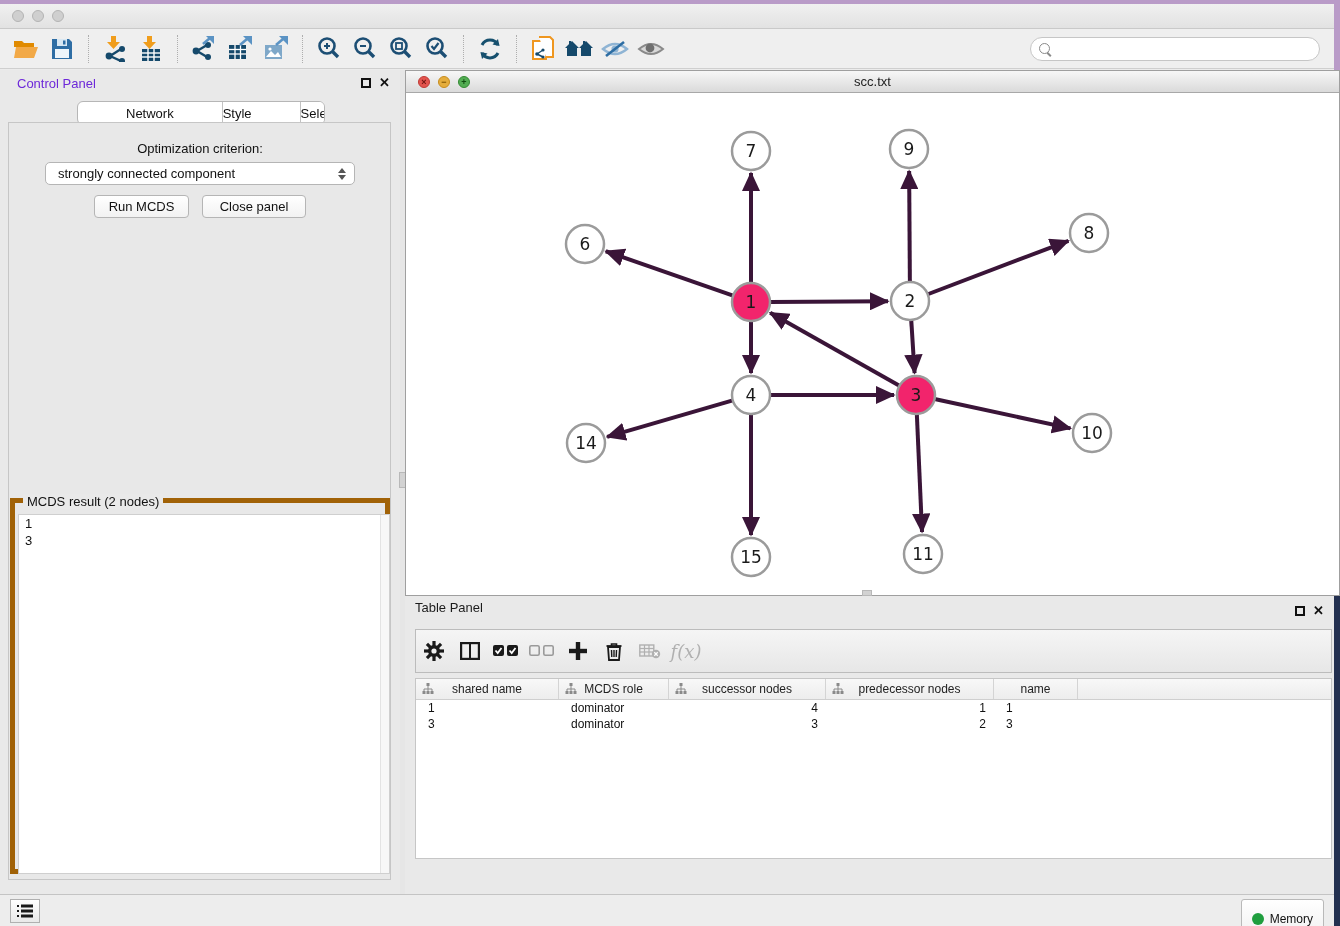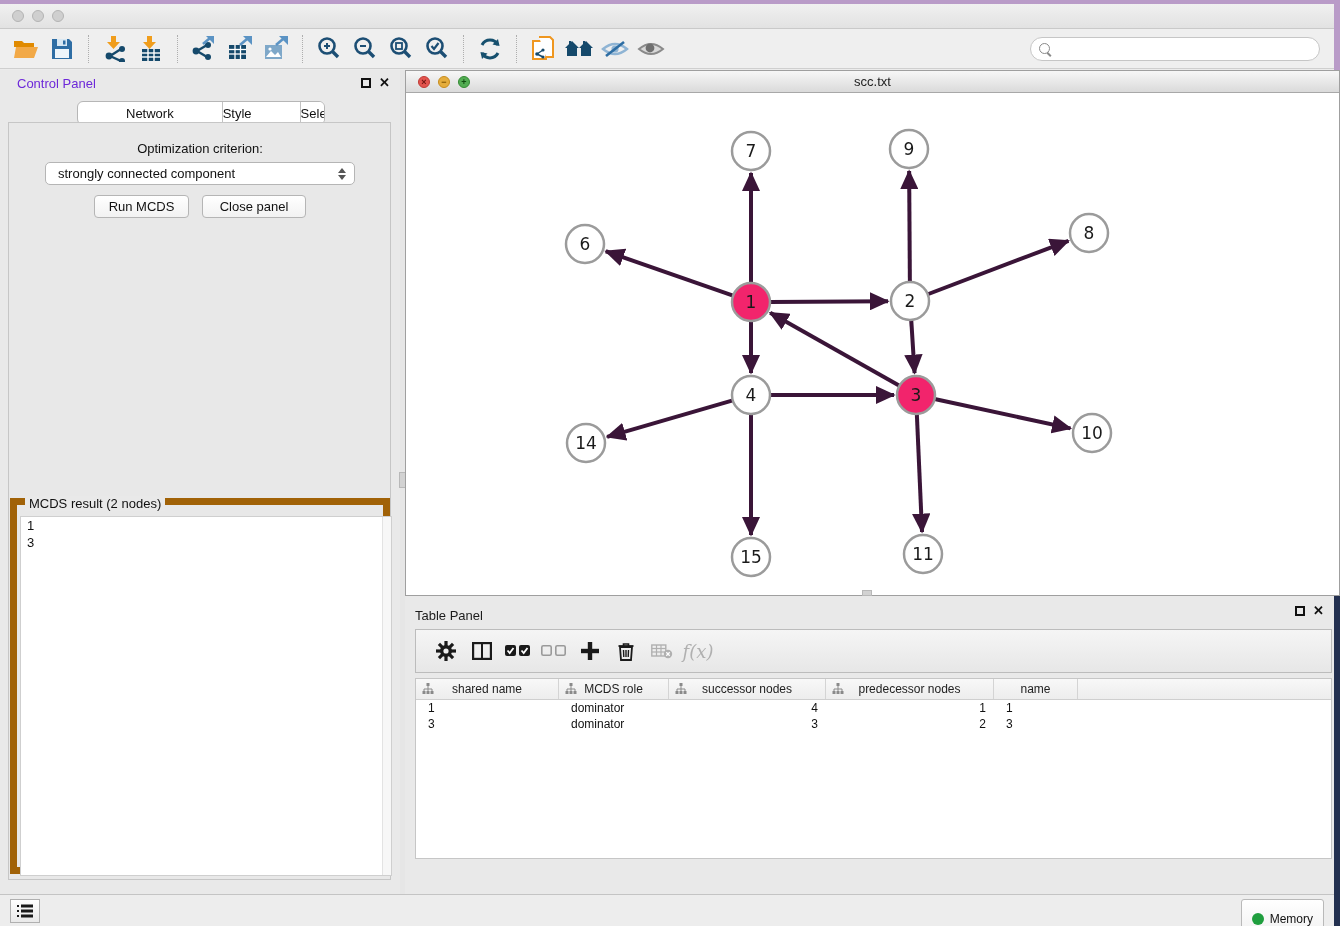--- a/index.html
+++ b/index.html
@@ -39,21 +39,21 @@
   .cp-tabs .s:nth-child(1){width:73px}.cp-tabs .s:nth-child(2){width:55px}.cp-tabs .s:nth-child(3){width:59px}.cp-tabs .s:nth-child(4){width:59px}
   .cp-box{position:absolute;left:8px;top:52px;width:383px;height:758px;border:1px solid #c6c6c6;background:#e8e8e8;box-sizing:border-box;}
   .opt-label{position:absolute;left:0;width:100%;top:71px;text-align:center;font-size:13px;color:#111;}
   .criterion{position:absolute;left:45px;top:92px;width:310px;height:23px;background:#fff;border:1px solid #b5b5b5;border-radius:5px;box-sizing:border-box;display:flex;align-items:center;padding-left:12px;font-size:13px;color:#111;}
   .stepper{position:absolute;right:6px;top:3px;width:13px;height:15px;display:flex;flex-direction:column;align-items:center;justify-content:center;gap:2px;}
   .stepper .up{width:0;height:0;border-left:4px solid transparent;border-right:4px solid transparent;border-bottom:5px solid #555;}
   .stepper .dn{width:0;height:0;border-left:4px solid transparent;border-right:4px solid transparent;border-top:5px solid #555;}
   .btn{position:absolute;height:23px;background:linear-gradient(#ffffff,#f2f2f2);border:1px solid #b5b5b5;border-radius:4px;box-sizing:border-box;font-size:13px;color:#111;display:flex;align-items:center;justify-content:center;}
   .btn-run{left:94px;top:125px;width:95px;}
   .btn-close{left:202px;top:125px;width:104px;}
-  .fieldset{position:absolute;left:10px;top:428px;width:380px;height:376px;border:7px solid #a16207;box-sizing:border-box;}
+  .fieldset{position:absolute;left:10px;top:428px;width:380px;height:376px;border:5px solid #a16207;box-sizing:border-box;}
   .legend{position:absolute;left:8px;top:-9px;background:#e9e9e9;padding:0 4px;font-size:13px;color:#111;}
   .result-area{position:absolute;left:3px;top:11px;width:372px;height:360px;background:#fff;border:1px solid #cfcfcf;box-sizing:border-box;}
   .result-area .line{font-size:13px;color:#111;padding-left:6px;line-height:17px;}
   .result-scroll{position:absolute;right:0;top:0;width:9px;height:100%;background:#f7f7f7;border-left:1px solid #e3e3e3;box-sizing:border-box;}
 
   
   .vsplit{position:absolute;left:400px;top:66px;width:5px;height:824px;background:#e6e6e6;}
   .vsplit-handle{position:absolute;left:399px;top:468px;width:7px;height:16px;background:#d2d2d2;border:1px solid #b8b8b8;box-sizing:border-box;}
   .hsplit-handle{position:absolute;left:862px;top:586px;width:10px;height:6px;background:#d2d2d2;border:1px solid #b8b8b8;box-sizing:border-box;}
 
@@ -63,22 +63,22 @@
   .flight{position:absolute;top:5px;width:12px;height:12px;border-radius:50%;font-size:9px;font-weight:bold;display:flex;align-items:center;justify-content:center;line-height:10px;box-sizing:border-box;}
   .fl-red{left:12px;background:#e3544e;border:1px solid #bf3b35;color:#6e1411;}
   .fl-yel{left:32px;background:#e5ad3c;border:1px solid #c78c1e;color:#7a5200;}
   .fl-grn{left:52px;background:#53ad53;border:1px solid #338a33;color:#104d10;}
   .ftitle-text{position:absolute;left:0;right:0;top:3px;text-align:center;font-size:13px;color:#222;}
   .canvas{position:absolute;left:0;top:22px;width:933px;height:502px;background:#fff;}
   .canvas svg{position:absolute;left:0;top:0;}
 
   
   .tpanel{position:absolute;left:405px;top:592px;width:929px;height:298px;background:#e9e9e9;}
-  .tp-head{position:absolute;left:10px;top:12px;font-size:13px;color:#1c1c1c;}
-  .tp-toolbar{position:absolute;left:10px;top:33px;width:917px;height:44px;border:1px solid #bcbcbc;background:linear-gradient(#f5f5f5,#e7e7e7);box-sizing:border-box;display:flex;align-items:center;padding-left:12px;}
+  .tp-head{position:absolute;left:10px;top:4px;font-size:13px;color:#1c1c1c;}
+  .tp-toolbar{position:absolute;left:10px;top:33px;width:917px;height:44px;border:1px solid #bcbcbc;background:linear-gradient(#f5f5f5,#e7e7e7);box-sizing:border-box;display:flex;align-items:center;}
   .tp-btn{width:36px;height:34px;display:flex;align-items:center;justify-content:center;flex:0 0 auto;}
   .fx{font-family:"DejaVu Serif",serif;font-style:italic;font-size:18px;color:#b0b0b0;}
   .datatable{position:absolute;left:10px;top:82px;width:917px;height:181px;background:#fff;border:1px solid #c6c6c6;box-sizing:border-box;overflow:hidden;}
   .thead{display:flex;height:20px;background:linear-gradient(#f8f8f8,#ededed);border-bottom:1px solid #cfcfcf;}
   .th{position:relative;display:flex;align-items:center;justify-content:center;font-size:12px;color:#222;border-right:1px solid #d4d4d4;box-sizing:border-box;flex:0 0 auto;}
   .th .treeicon{position:absolute;left:6px;top:4px;}
   .trow{display:flex;height:16px;align-items:center;}
   .td{font-size:12px;color:#111;box-sizing:border-box;flex:0 0 auto;padding:0 12px;}
   .td.num{text-align:right;padding-right:8px;}
   .c0{width:143px}.c1{width:110px}.c2{width:157px}.c3{width:168px}.c4{width:84px}

